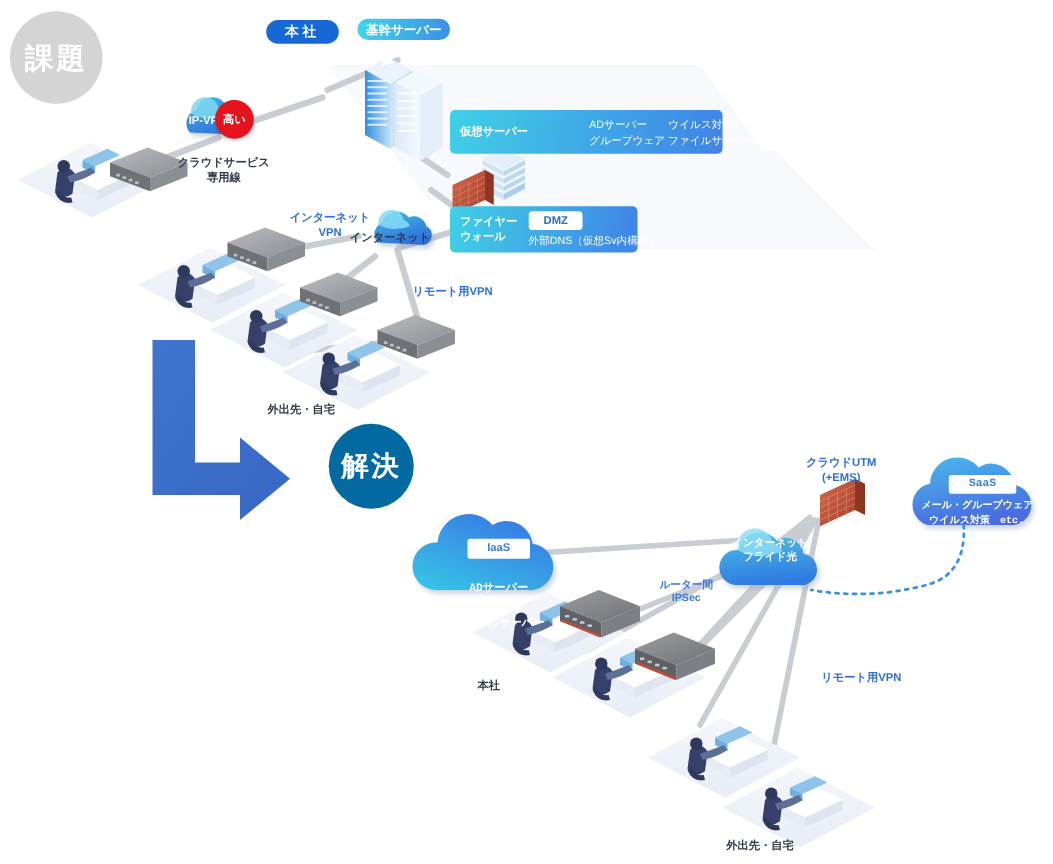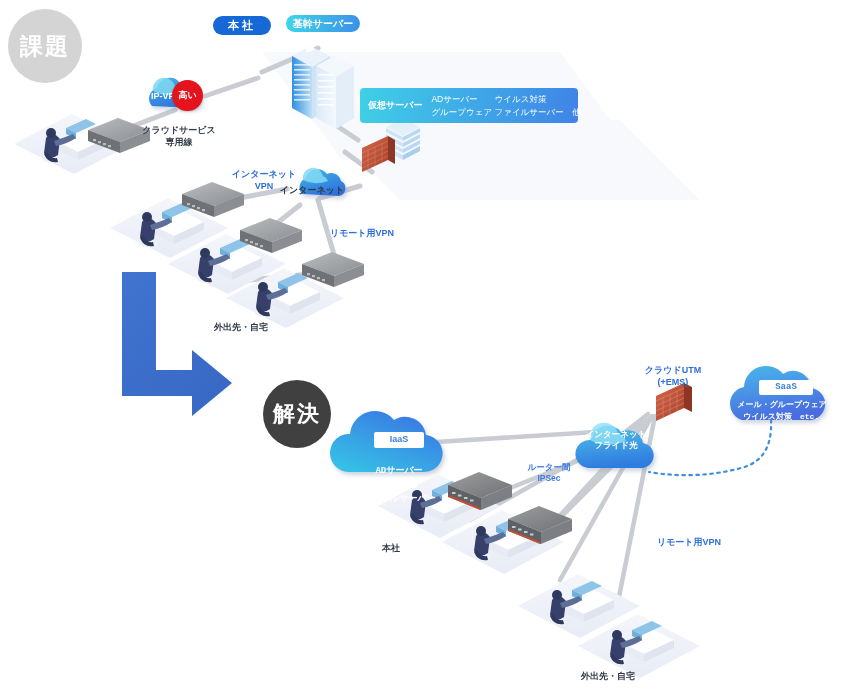--- a/index.html
+++ b/index.html
@@ -21,22 +21,22 @@
     position:absolute;
     border-radius:50%;
     display:flex;align-items:center;justify-content:center;
     color:#fff;font-weight:bold;letter-spacing:2px;
   }
   #kadai-circle{
     left:8px;top:9px;width:74px;height:74px;
     background:#d4d4d4;font-size:23px;
   }
   #kaiketsu-circle{
-    left:263px;top:380px;width:68px;height:68px;
-    background:#404040;font-size:22px;
+    left:263px;top:339px;width:68px;height:68px;
+    background:#0369a1;font-size:22px;
   }
 
   
   .pill{
     position:absolute;
     border-radius:11px;
     color:#fff;font-weight:bold;
     display:flex;align-items:center;justify-content:center;
     white-space:nowrap;
   }
@@ -51,21 +51,21 @@
   }
 
   
   .infobar{
     position:absolute;
     border-radius:4px;
     background:linear-gradient(100deg,#3fd0e6 0%,#3f83e8 100%);
     color:#fff;
     display:flex;align-items:center;
   }
-  #bar-vserver{left:360px;top:88px;width:218px;height:35px;}
+  #bar-vserver{left:360px;top:88px;width:218px;height:35px;gap:40px;}
   #bar-firewall{left:360px;top:165px;width:150px;height:37px;}
   .bar-title{
     font-size:9px;font-weight:bold;line-height:1.25;
     padding-left:8px;white-space:nowrap;
   }
   .bar-body{font-size:8.5px;line-height:1.45;padding-left:9px;white-space:nowrap;}
   .white-chip{
     display:inline-block;background:#ffffff;color:#2a6fd0;
     font-size:9px;font-weight:bold;
     border-radius:3px;padding:1px 12px;margin-bottom:2px;
@@ -508,20 +508,30 @@
   <div class="pill" id="pill-kikan">基幹サーバー</div>
 
   <div class="infobar" id="bar-vserver">
     <div class="bar-title">仮想サーバー</div>
     <div class="bar-body">
       <div>ADサーバー　　ウイルス対策</div>
       <div>グループウェア ファイルサーバー　他</div>
     </div>
   </div>
 
+  <div class="infobar" id="bar-firewall">
+    <div class="bar-title">
+      <div>ファイヤー</div>
+      <div>ウォール</div>
+    </div>
+    <div class="bar-body bar-col">
+      <span class="white-chip">DMZ</span>
+      <span>外部DNS（仮想Sv内構築）</span>
+    </div>
+  </div>
 
   <div class="cloud-txt" id="txt-ipvpn" style="left:140px;top:91px;width:52px;font-size:9px;">IP-VPN</div>
 
   <div id="badge-takai">高い</div>
 
   <div class="lbl lbl-dark" style="left:131px;top:124px;width:96px;">
     <div>クラウドサービス</div>
     <div>専用線</div>
   </div>
 

